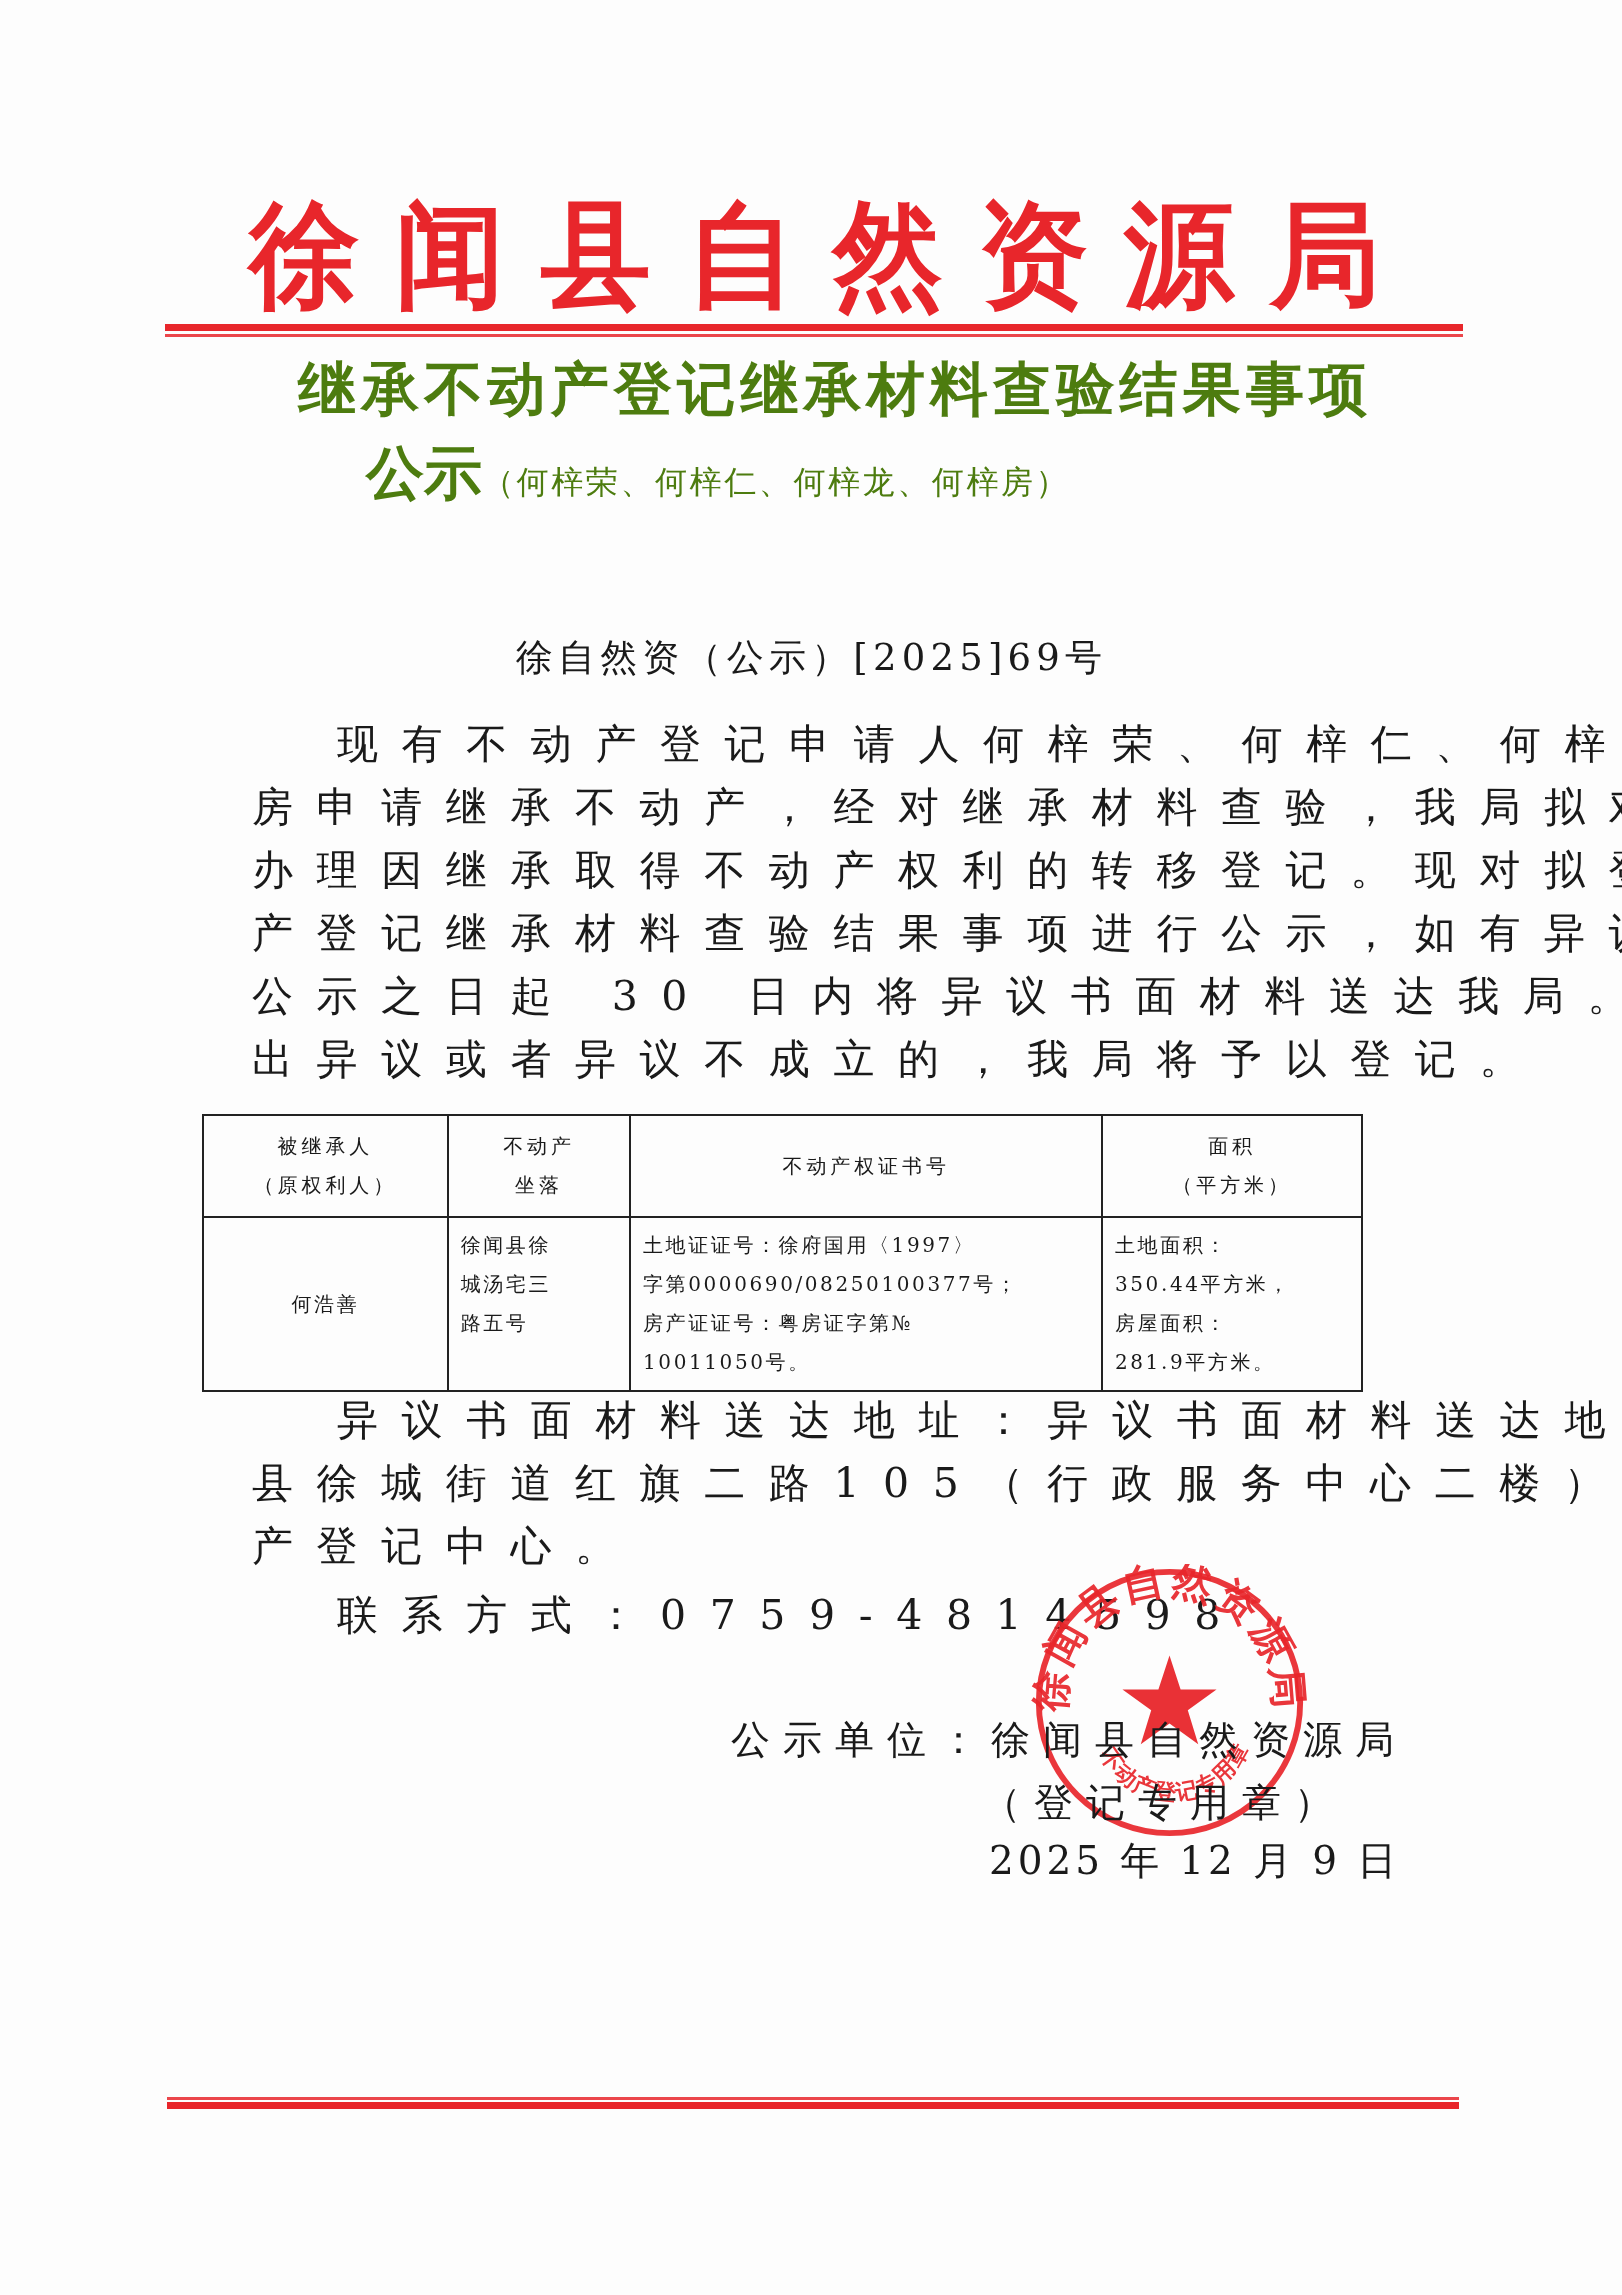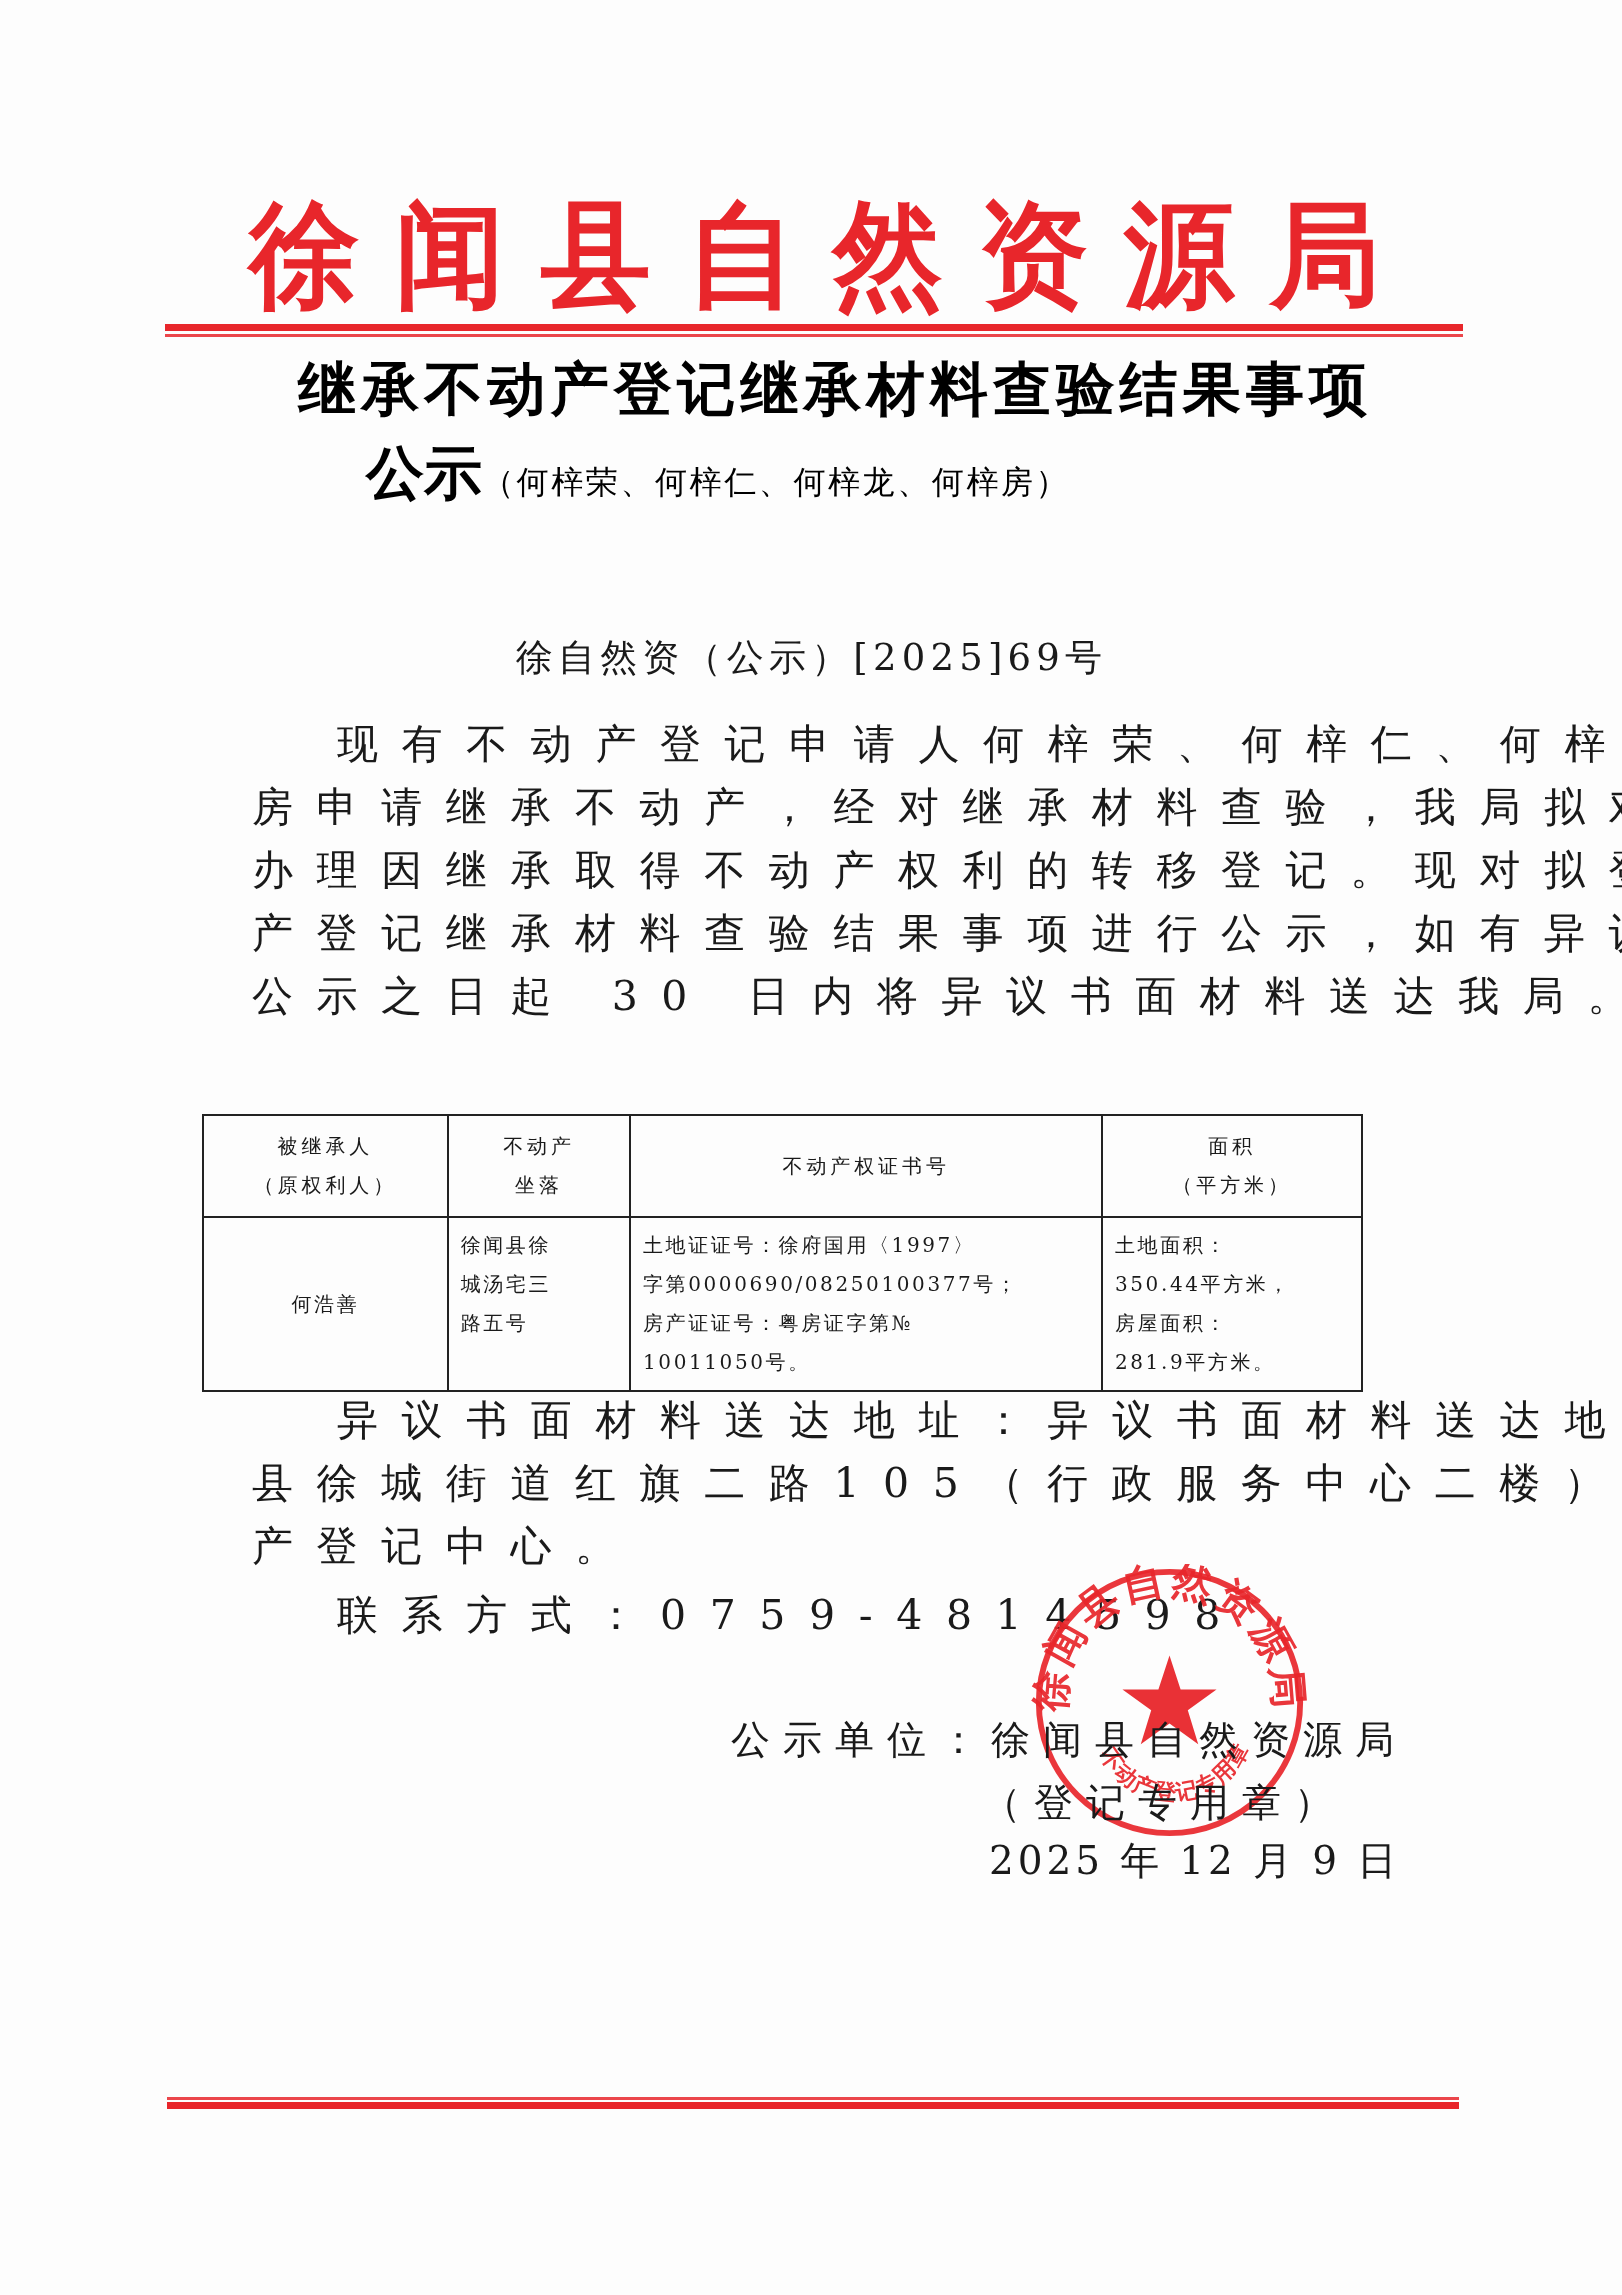--- a/index.html
+++ b/index.html
@@ -5,21 +5,21 @@
   html, body { margin:0; padding:0; }
   body { width:1623px; height:2295px; background:#fdfdfd; position:relative; overflow:hidden;
          font-family:"DejaVu Serif","Liberation Serif",serif; color:#1a1a1a; }
   .abs { position:absolute; }
   .org-title { left:242px; top:196px; width:1145px; height:118px; display:flex; justify-content:space-between;
                align-items:center; color:#e8262b; font-family:"DejaVu Serif",serif; font-weight:bold;
                font-size:110px; line-height:118px; }
   .org-title span { display:inline-block; width:124px; text-align:center; transform:scaleY(1.05); }
   .rule-thick { background:#e8262b; }
   .rule-thin { background:#e8262b; opacity:0.85; }
-  .doc-title { font-family:"DejaVu Sans",sans-serif; font-weight:bold; color:#000000; white-space:nowrap; }
+  .doc-title { font-family:"DejaVu Sans",sans-serif; font-weight:bold; color:#4d7c0f; white-space:nowrap; }
   .t1 { left:298px; top:353px; width:1034px; font-size:58px; letter-spacing:5.2px; line-height:72px; text-align:center; }
   .t2 { left:366px; top:437px; font-size:58px; line-height:72px; }
   .t2 .paren { font-weight:normal; font-family:"DejaVu Sans",sans-serif; font-size:32px; letter-spacing:2.6px; }
   .docno { left:0; width:1623px; top:592px; text-align:center; font-size:37px; line-height:52px; letter-spacing:5.2px;margin-top:40px; }
   .body-text { left:252px; width:1132px; font-size:41px; letter-spacing:23.6px; line-height:63px; }
   .body-line { height:63px; white-space:nowrap; overflow:visible; }
   .indent { padding-left:85px; }
   table.rights { position:absolute; left:202px; top:1114px; width:1161px; border-collapse:collapse;
                  font-size:20px; line-height:39px; }
   table.rights td, table.rights th { border:2.6px solid #222; font-weight:normal; vertical-align:middle; }
@@ -56,20 +56,21 @@
 </div>
 
 <div class="abs docno">徐自然资（公示）[2025]69号</div>
 
 <div class="abs body-text" style="top:713px;">
   <div class="body-line indent">现有不动产登记申请人何梓荣、何梓仁、何梓龙、何梓</div>
   <div class="body-line">房申请继承不动产，经对继承材料查验，我局拟对该不动产</div>
   <div class="body-line">办理因继承取得不动产权利的转移登记。现对拟登记的不动</div>
   <div class="body-line">产登记继承材料查验结果事项进行公示，如有异议，请自本</div>
   <div class="body-line">公示之日起 30 日内将异议书面材料送达我局。逾期无人提</div>
+  <div class="body-line">出异议或者异议不成立的，我局将予以登记。</div>
 </div>
 
 <table class="rights">
   <tbody>
       <tr>
     <th class="c1">
       <span class="line-block">被继承人</span>
       <span class="line-block">（原权利人）</span>
     </th>
     <th class="c2">

